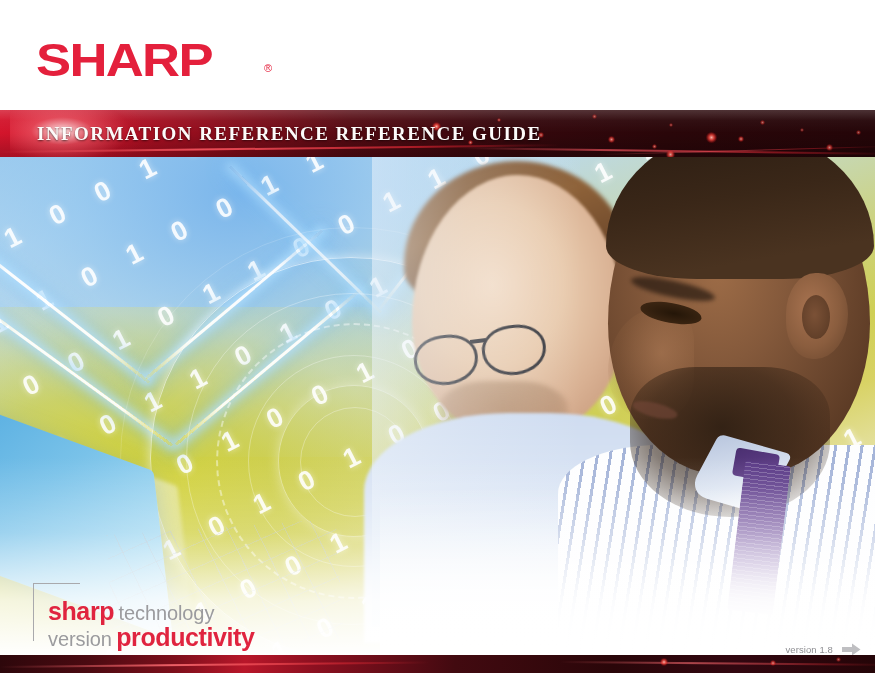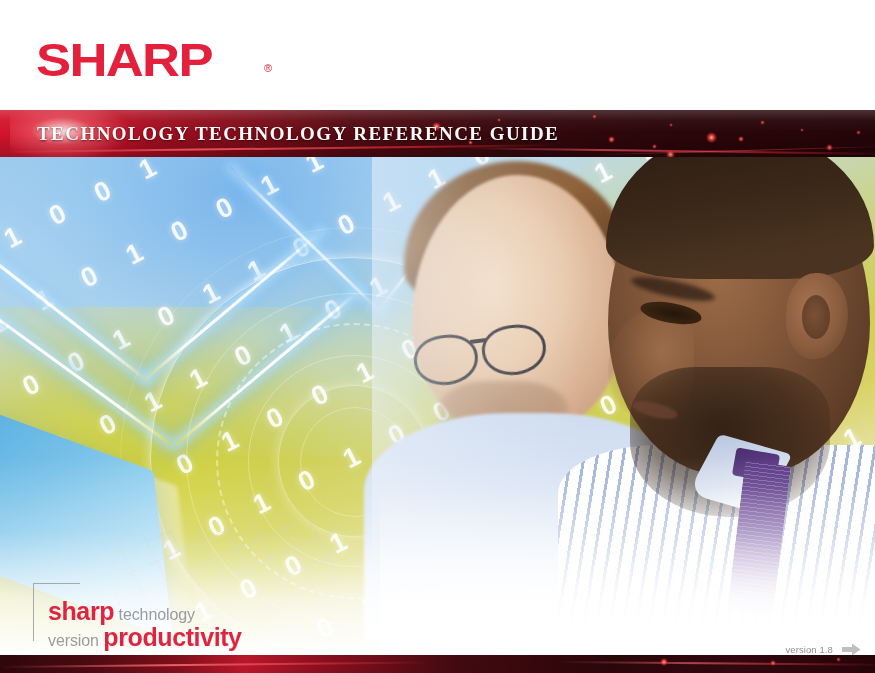--- a/index.html
+++ b/index.html
@@ -466,21 +466,21 @@
     line-height: 28px;
   }
   .tl-red {
     font-family: "Liberation Sans", sans-serif;
     font-size: 25px; font-weight: bold;
     color: #e0243f;
     letter-spacing: -0.4px;
   }
   .tl-gray {
     font-family: "Liberation Sans", sans-serif;
-    font-size: 16px; font-weight: normal;
+    font-size: 20px; font-weight: normal;
     color: #9b9b9e;
     letter-spacing: -0.1px;
   }
 
   
   #version-block {
     position: absolute;
     right: 14px; top: 643px;
     display: flex;
     align-items: center;
@@ -548,21 +548,21 @@
     <div class="bokeh" style="left:652px; top:34px; width:5px;  height:5px; opacity:.7;"></div>
     <div class="bokeh" style="left:669px; top:13px; width:4px;  height:4px; opacity:.6;"></div>
     <div class="bokeh" style="left:706px; top:22px; width:11px; height:11px;"></div>
     <div class="bokeh" style="left:738px; top:26px; width:6px;  height:6px; opacity:.8;"></div>
     <div class="bokeh" style="left:760px; top:10px; width:5px;  height:5px; opacity:.65;"></div>
     <div class="bokeh" style="left:800px; top:18px; width:4px;  height:4px; opacity:.55;"></div>
     <div class="bokeh" style="left:826px; top:34px; width:7px;  height:7px; opacity:.75;"></div>
     <div class="bokeh" style="left:856px; top:20px; width:5px;  height:5px; opacity:.6;"></div>
     <div class="bokeh" style="left:666px; top:40px; width:9px;  height:9px; opacity:.9;"></div>
 
-    <div id="banner-title">TECHNOLOGY TECHNOLOGY REFERENCE GUIDE</div>
+    <div id="banner-title">INFORMATION REFERENCE REFERENCE GUIDE</div>
   </div>
 
   <div id="hero">
     <div id="hero-sky"></div>
     <div id="hero-field"></div>
 
     <div id="binary-layer">
       <div class="binrow">1 0 1 0 0 1 1 0 1 0 0 1 0 1 1 0</div>
       <div class="binrow">0 1 1 0 1 0 0 1 1 0 1 0 0 1 0 1</div>
       <div class="binrow">1 0 0 1 0 1 1 0 0 1 1 0 1 0 1 0</div>

